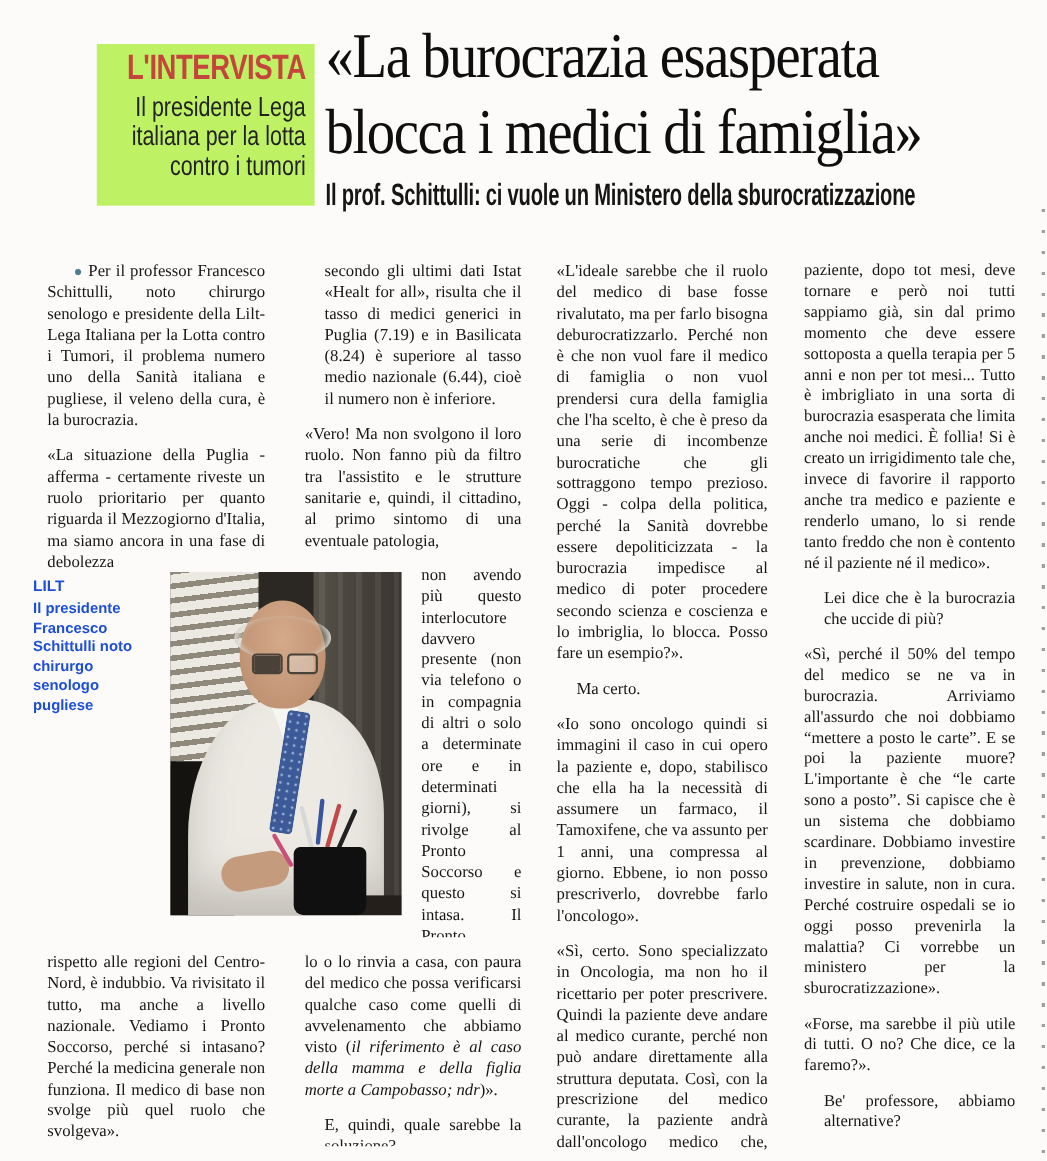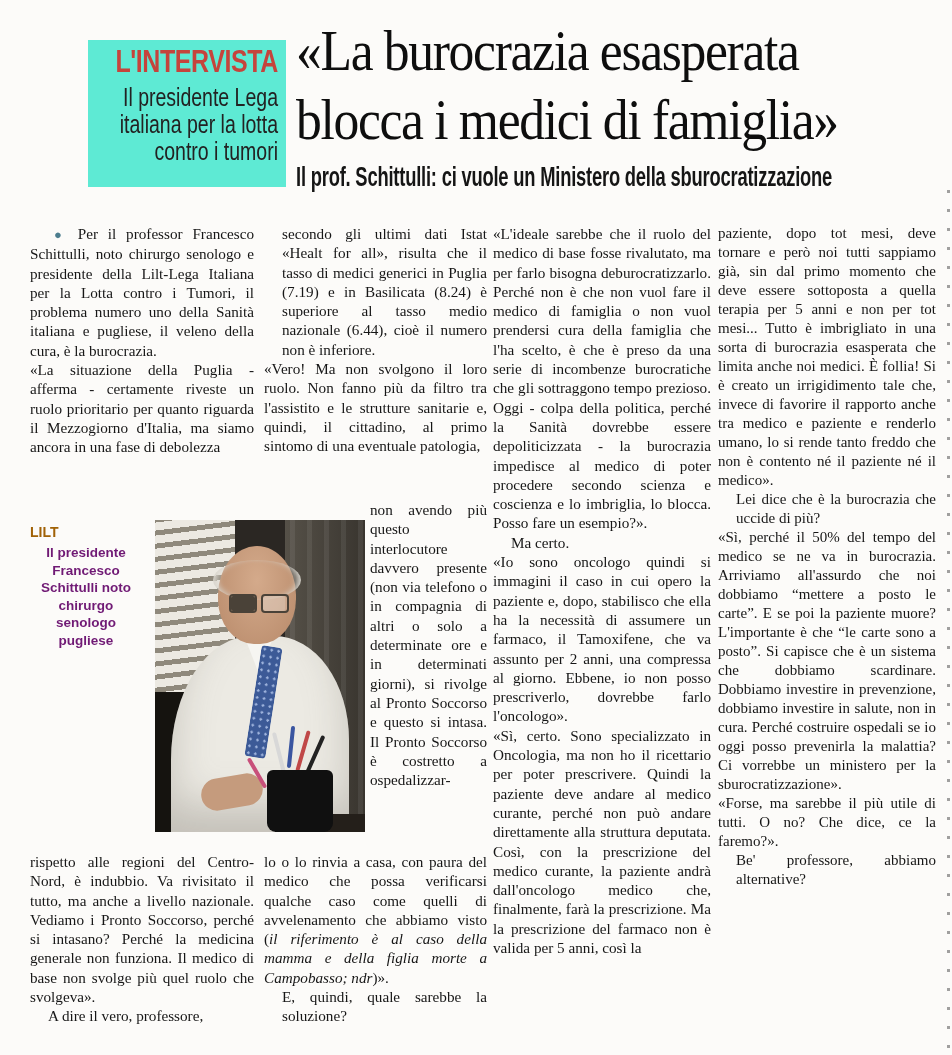--- a/index.html
+++ b/index.html
@@ -1,55 +1,55 @@
 <!DOCTYPE html>
 <html><head>
 <meta charset="utf-8">
 <style>
   html,body{margin:0;padding:0;}
   body{background:#fbfaf7;font-family:"Liberation Serif","DejaVu Serif",serif;}
   #page{position:relative;width:952px;height:1055px;background:#fcfbf9;overflow:hidden;}
 
   
-  .kicker{position:absolute;left:88px;top:40px;width:198px;height:147px;background:#5eead4;}
+  .kicker{position:absolute;left:88px;top:40px;width:198px;height:147px;background:#bef264;}
   .kicker-label{position:absolute;top:4px;right:8px;width:250px;transform:scaleX(0.78);transform-origin:100% 0;
     font-family:"Liberation Sans",sans-serif;font-weight:bold;font-size:32px;letter-spacing:-0.5px;
     color:#c5443c;text-align:right;line-height:1.1;}
   .kicker-sub{position:absolute;top:44px;right:8px;width:250px;transform:scaleX(0.78);transform-origin:100% 0;
     font-family:"Liberation Sans",sans-serif;font-size:25px;line-height:27px;color:#222;text-align:right;}
 
   
   .headline{position:absolute;left:296px;top:16px;width:730px;transform:scaleX(0.89);transform-origin:0 0;
     font-family:"Liberation Serif","DejaVu Serif",serif;font-size:58px;line-height:69px;color:#0e0e0e;
     letter-spacing:-1.5px;white-space:nowrap;}
   .deck{position:absolute;left:296px;top:161px;width:990px;transform:scaleX(0.655);transform-origin:0 0;
     font-family:"Liberation Sans",sans-serif;font-weight:bold;font-size:28px;color:#151515;white-space:nowrap;
     letter-spacing:-0.3px;}
 
   
   .col{position:absolute;overflow:hidden;font-size:15.2px;line-height:19.3px;color:#161616;text-align:justify;}
-  .col p{margin:0;}
+  .col p{margin:13px;}
   .q{font-weight:normal;padding-left:18px;}
   .lead{text-indent:24px;}
   .bullet{color:#4c7d8e;font-size:13px;}
   .ital{font-style:italic;}
 
   #col1a{left:30px;top:224px;width:224px;height:298px;}
   #col1b{left:30px;top:852px;width:224px;height:200px;}
   #col2a{left:264px;top:224px;width:223px;height:276px;}
   #col2b{left:370px;top:500px;width:117px;height:352px;}
   #col2c{left:264px;top:852px;width:223px;height:190px;}
   #col3{left:493px;top:224px;width:218px;height:826px;}
   #col4{left:718px;top:224px;width:218px;height:826px;font-size:15px;line-height:19px;}
   .byline{font-family:"Liberation Sans",sans-serif;font-weight:bold;font-size:15px;text-align:right;padding-top:2px;}
 
   
   .caption{position:absolute;left:30px;top:524px;width:112px;font-family:"Liberation Sans",sans-serif;}
-  .credit{font-weight:bold;font-size:14px;color:#a16207;margin:0 0 4px 0;}
-  .cap{font-weight:bold;font-size:13.5px;line-height:17.5px;color:#701a75;margin:0;text-align:center;}
+  .credit{font-weight:bold;font-size:14px;color:#1d4ed8;margin:0 0 4px 0;}
+  .cap{font-weight:bold;font-size:13.5px;line-height:17.5px;color:#1d4ed8;margin:0;}
 
   
   .photo{position:absolute;left:155px;top:520px;width:210px;height:312px;background:#4e4a42;overflow:hidden;}
   .ph-right{position:absolute;left:118px;top:0;width:92px;height:100%;
     background:linear-gradient(90deg,#5a554c,#39352f);}
   .ph-right:after{content:"";position:absolute;inset:0;
     background:repeating-linear-gradient(90deg,rgba(255,255,255,0.07) 0 5px,transparent 5px 17px);}
   .ph-blinds{position:absolute;left:-12px;top:-12px;width:130px;height:185px;
     background:repeating-linear-gradient(176deg,#ece9e2 0 8px,#8f897c 8px 13px);transform:rotate(-3deg);}
   .ph-pillar{position:absolute;left:80px;top:0;width:50px;height:195px;background:#2b2723;}
@@ -145,21 +145,21 @@
   </div>
 
   <div id="col2c" class="col">
     <p><span>lo o lo rinvia a casa, con paura del medico che possa verificarsi qualche caso come quelli di avvelenamento che abbiamo visto (</span><span class="ital">il riferimento è al caso della mamma e della figlia morte a Campobasso; ndr</span><span>)».</span></p>
     <p class="q">E, quindi, quale sarebbe la soluzione?</p>
   </div>
 
   <div id="col3" class="col">
     <p>«L'ideale sarebbe che il ruolo del medico di base fosse rivalutato, ma per farlo bisogna deburocratizzarlo. Perché non è che non vuol fare il medico di famiglia o non vuol prendersi cura della famiglia che l'ha scelto, è che è preso da una serie di incombenze burocratiche che gli sottraggono tempo prezioso. Oggi - colpa della politica, perché la Sanità dovrebbe essere depoliticizzata - la burocrazia impedisce al medico di poter procedere secondo scienza e coscienza e lo imbriglia, lo blocca. Posso fare un esempio?».</p>
     <p class="q">Ma certo.</p>
-    <p>«Io sono oncologo quindi si immagini il caso in cui opero la paziente e, dopo, stabilisco che ella ha la necessità di assumere un farmaco, il Tamoxifene, che va assunto per 2 anni, una compressa al giorno. Ebbene, io non posso prescriverlo, dovrebbe farlo l'oncologo».</p>
+    <p>«Io sono oncologo quindi si immagini il caso in cui opero la paziente e, dopo, stabilisco che ella ha la necessità di assumere un farmaco, il Tamoxifene, che va assunto per 1 anni, una compressa al giorno. Ebbene, io non posso prescriverlo, dovrebbe farlo l'oncologo».</p>
     <p>«Sì, certo. Sono specializzato in Oncologia, ma non ho il ricettario per poter prescrivere. Quindi la paziente deve andare al medico curante, perché non può andare direttamente alla struttura deputata. Così, con la prescrizione del medico curante, la paziente andrà dall'oncologo medico che, finalmente, farà la prescrizione. Ma la prescrizione del farmaco non è valida per 5 anni, così la</p>
   </div>
 
   <div id="col4" class="col">
     <p>paziente, dopo tot mesi, deve tornare e però noi tutti sappiamo già, sin dal primo momento che deve essere sottoposta a quella terapia per 5 anni e non per tot mesi... Tutto è imbrigliato in una sorta di burocrazia esasperata che limita anche noi medici. È follia! Si è creato un irrigidimento tale che, invece di favorire il rapporto anche tra medico e paziente e renderlo umano, lo si rende tanto freddo che non è contento né il paziente né il medico».</p>
     <p class="q">Lei dice che è la burocrazia che uccide di più?</p>
     <p>«Sì, perché il 50% del tempo del medico se ne va in burocrazia. Arriviamo all'assurdo che noi dobbiamo “mettere a posto le carte”. E se poi la paziente muore? L'importante è che “le carte sono a posto”. Si capisce che è un sistema che dobbiamo scardinare. Dobbiamo investire in prevenzione, dobbiamo investire in salute, non in cura. Perché costruire ospedali se io oggi posso prevenirla la malattia? Ci vorrebbe un ministero per la sburocratizzazione».</p>
     <p>«Forse, ma sarebbe il più utile di tutti. O no? Che dice, ce la faremo?».</p>
     <p class="q">Be' professore, abbiamo alternative?</p>
   </div>

